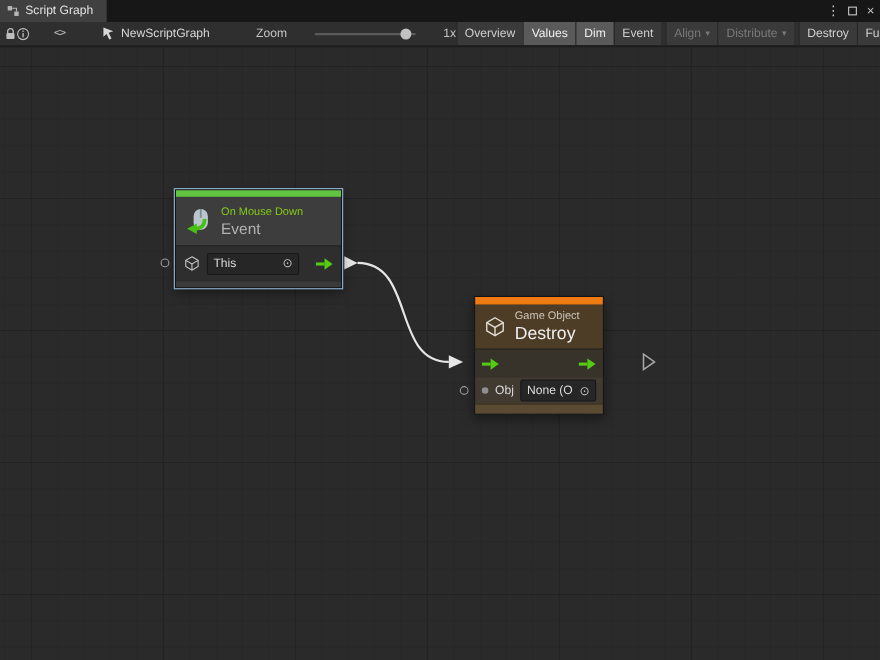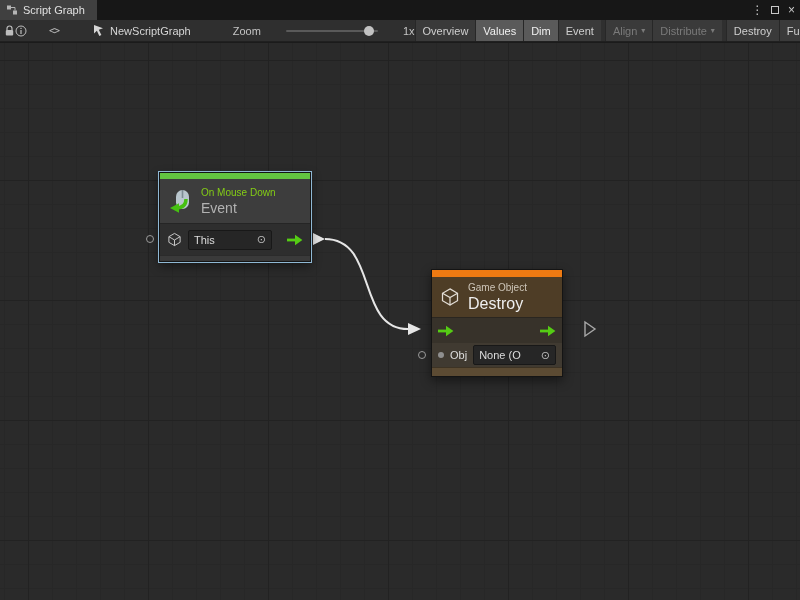--- a/index.html
+++ b/index.html
@@ -55,21 +55,21 @@
   .node-event .body { background:#2e2e2e; border-top:1px solid #252525; height:32px; display:flex; align-items:center; gap:6px; padding:0 7px; }
   .node-event .footer { height:6px; background:#3a3a3a; border-top:1px solid #2b2b2b; }
   .field { background:#262626; border:1px solid #181818; border-radius:2px; height:20px; display:flex; align-items:center;
     justify-content:space-between; padding:0 5px; color:#dcdcdc; overflow:hidden; white-space:nowrap; }
   .field .picker { color:#bdbdbd; font-size:11px; margin-left:4px; }
   .node-event .field { width:84px; }
   .node-event .flow-out { margin-left:auto; }
   .node-event .port { left:-14px; top:62px; }
 
   
-  .node-destroy { left:431px; top:226px; width:132px; }
+  .node-destroy { left:431px; top:226px; width:118px; }
   .node-destroy .strip { height:7px; background:#ee7a12; }
   .node-destroy .header { background:#4e3d26; display:flex; align-items:center; gap:8px; padding:6px 8px; height:40px; }
   .node-destroy .cat { font-size:10px; color:#cdc5b8; }
   .node-destroy .title { font-size:16px; color:#efefef; margin-top:2px; }
   .node-destroy .row-flow { background:#37322a; border-top:1px solid #2a2620; height:26px; display:flex; align-items:center;
     justify-content:space-between; padding:0 6px; }
   .node-destroy .row-input { background:#403a31; height:24px; display:flex; align-items:center; gap:6px; padding:0 6px; }
   .dot { width:6px; height:6px; border-radius:50%; background:#8f8f8f; flex-shrink:0; }
   .node-destroy .field { flex:1; }
   .node-destroy .footer { height:9px; background:#5c4b33; border-top:1px solid #3d3324; }

